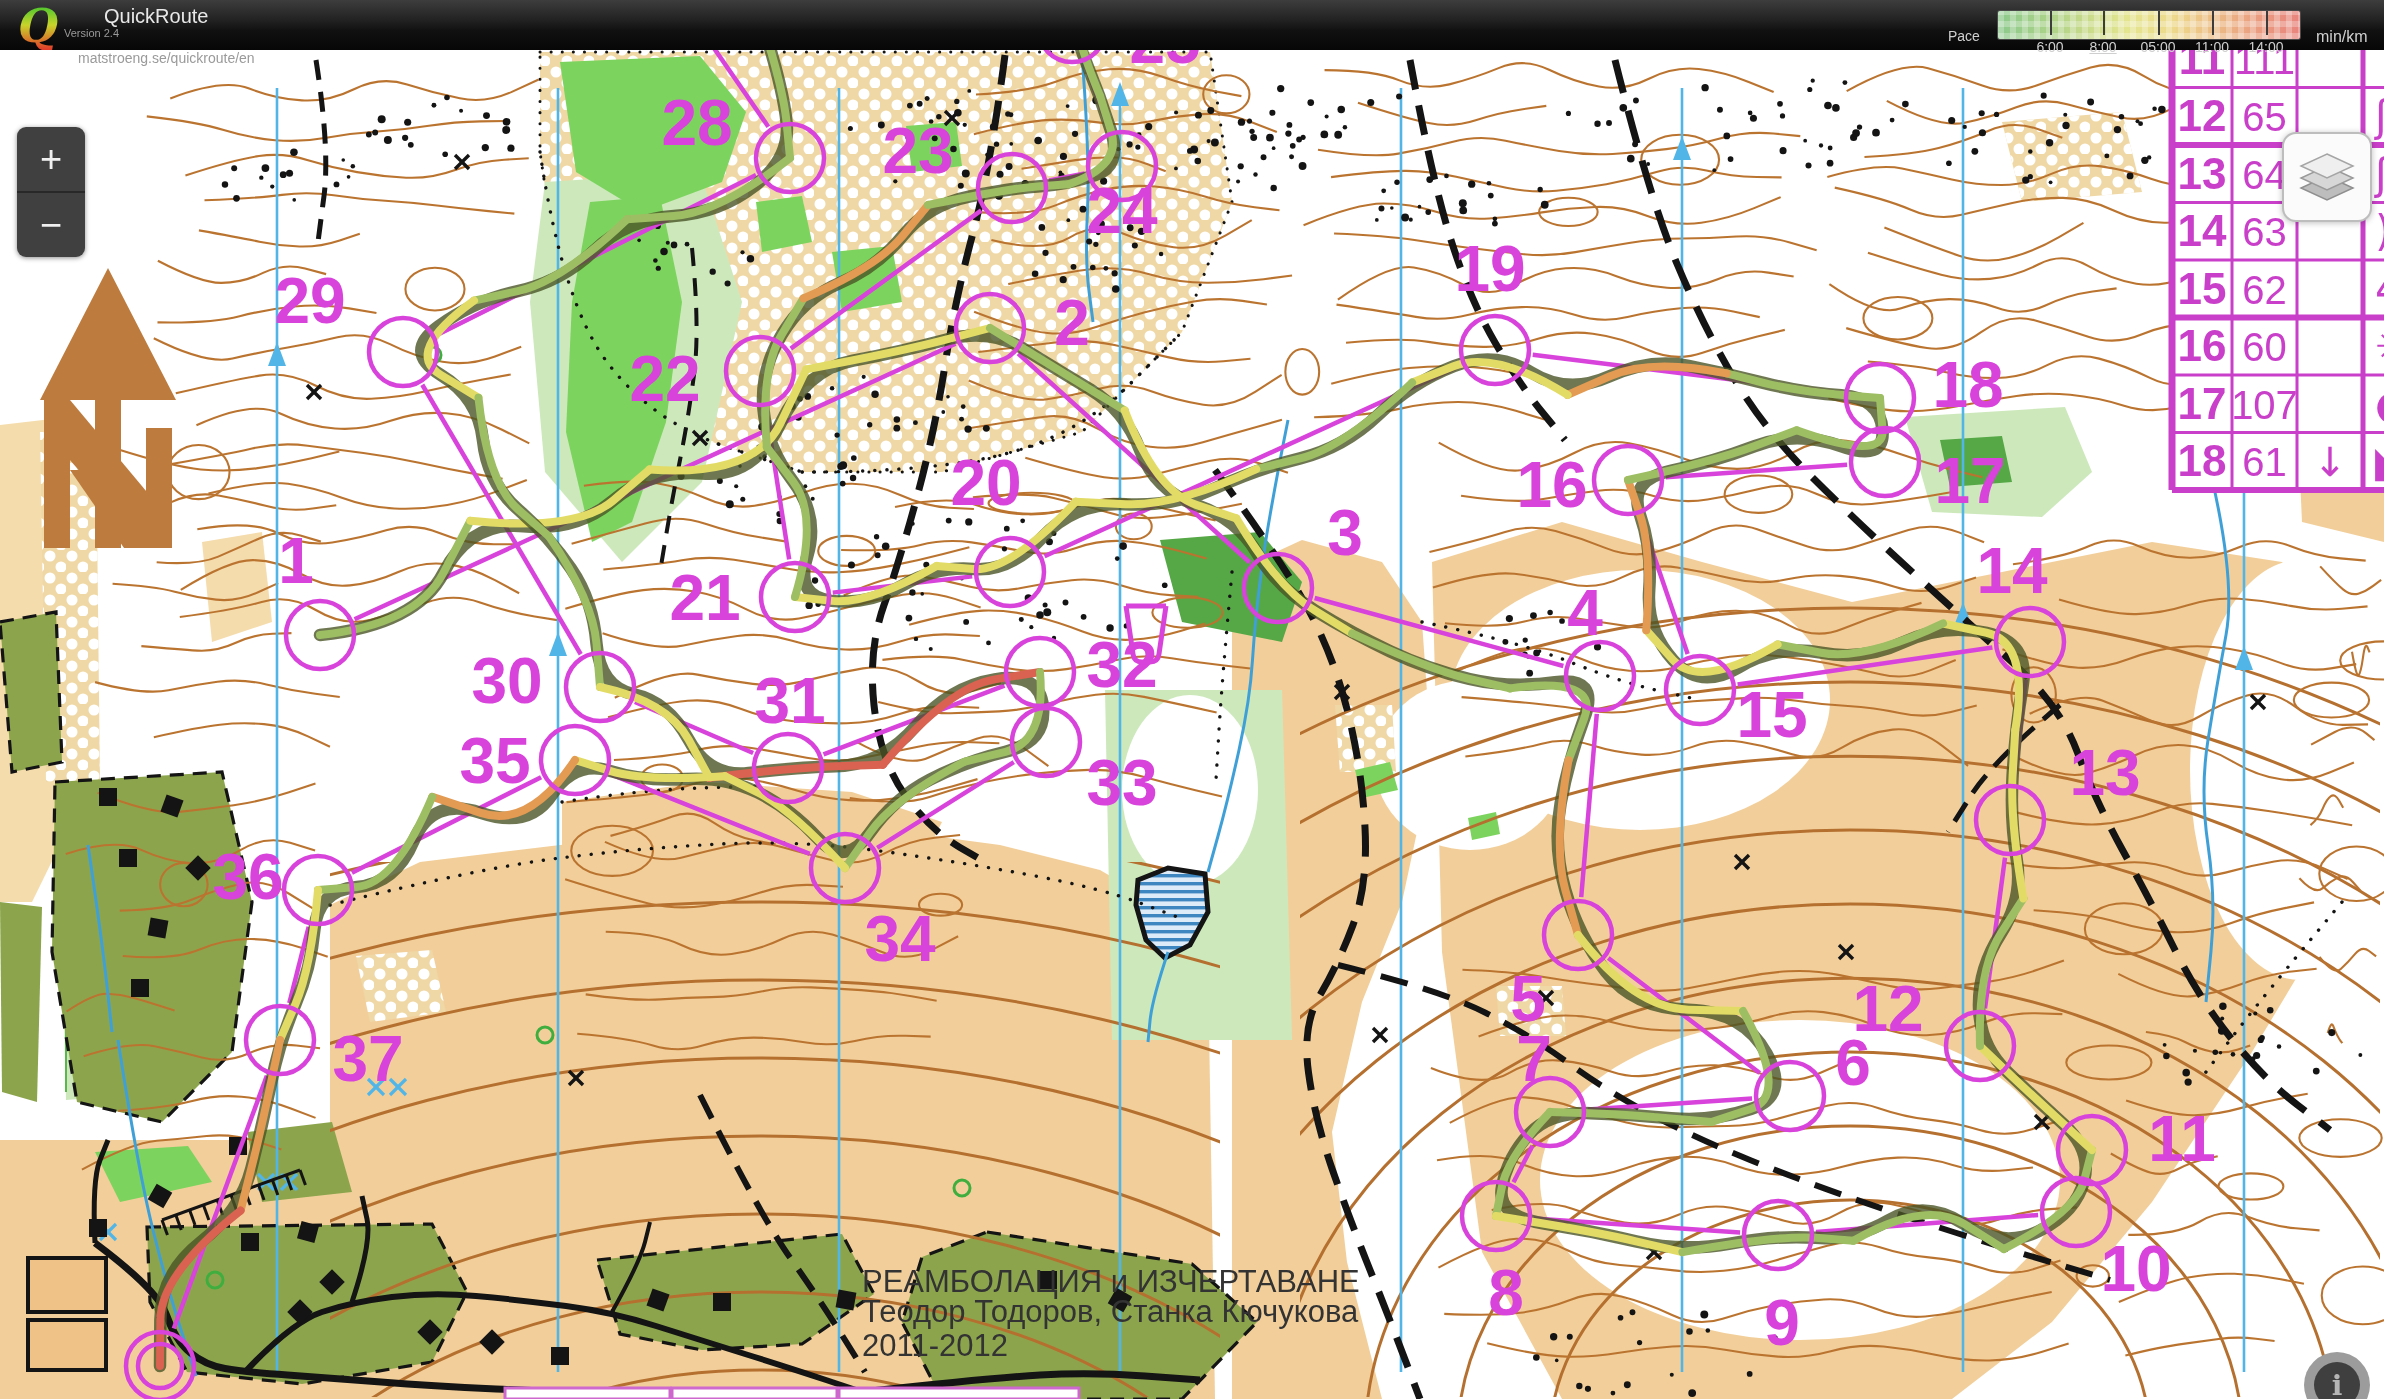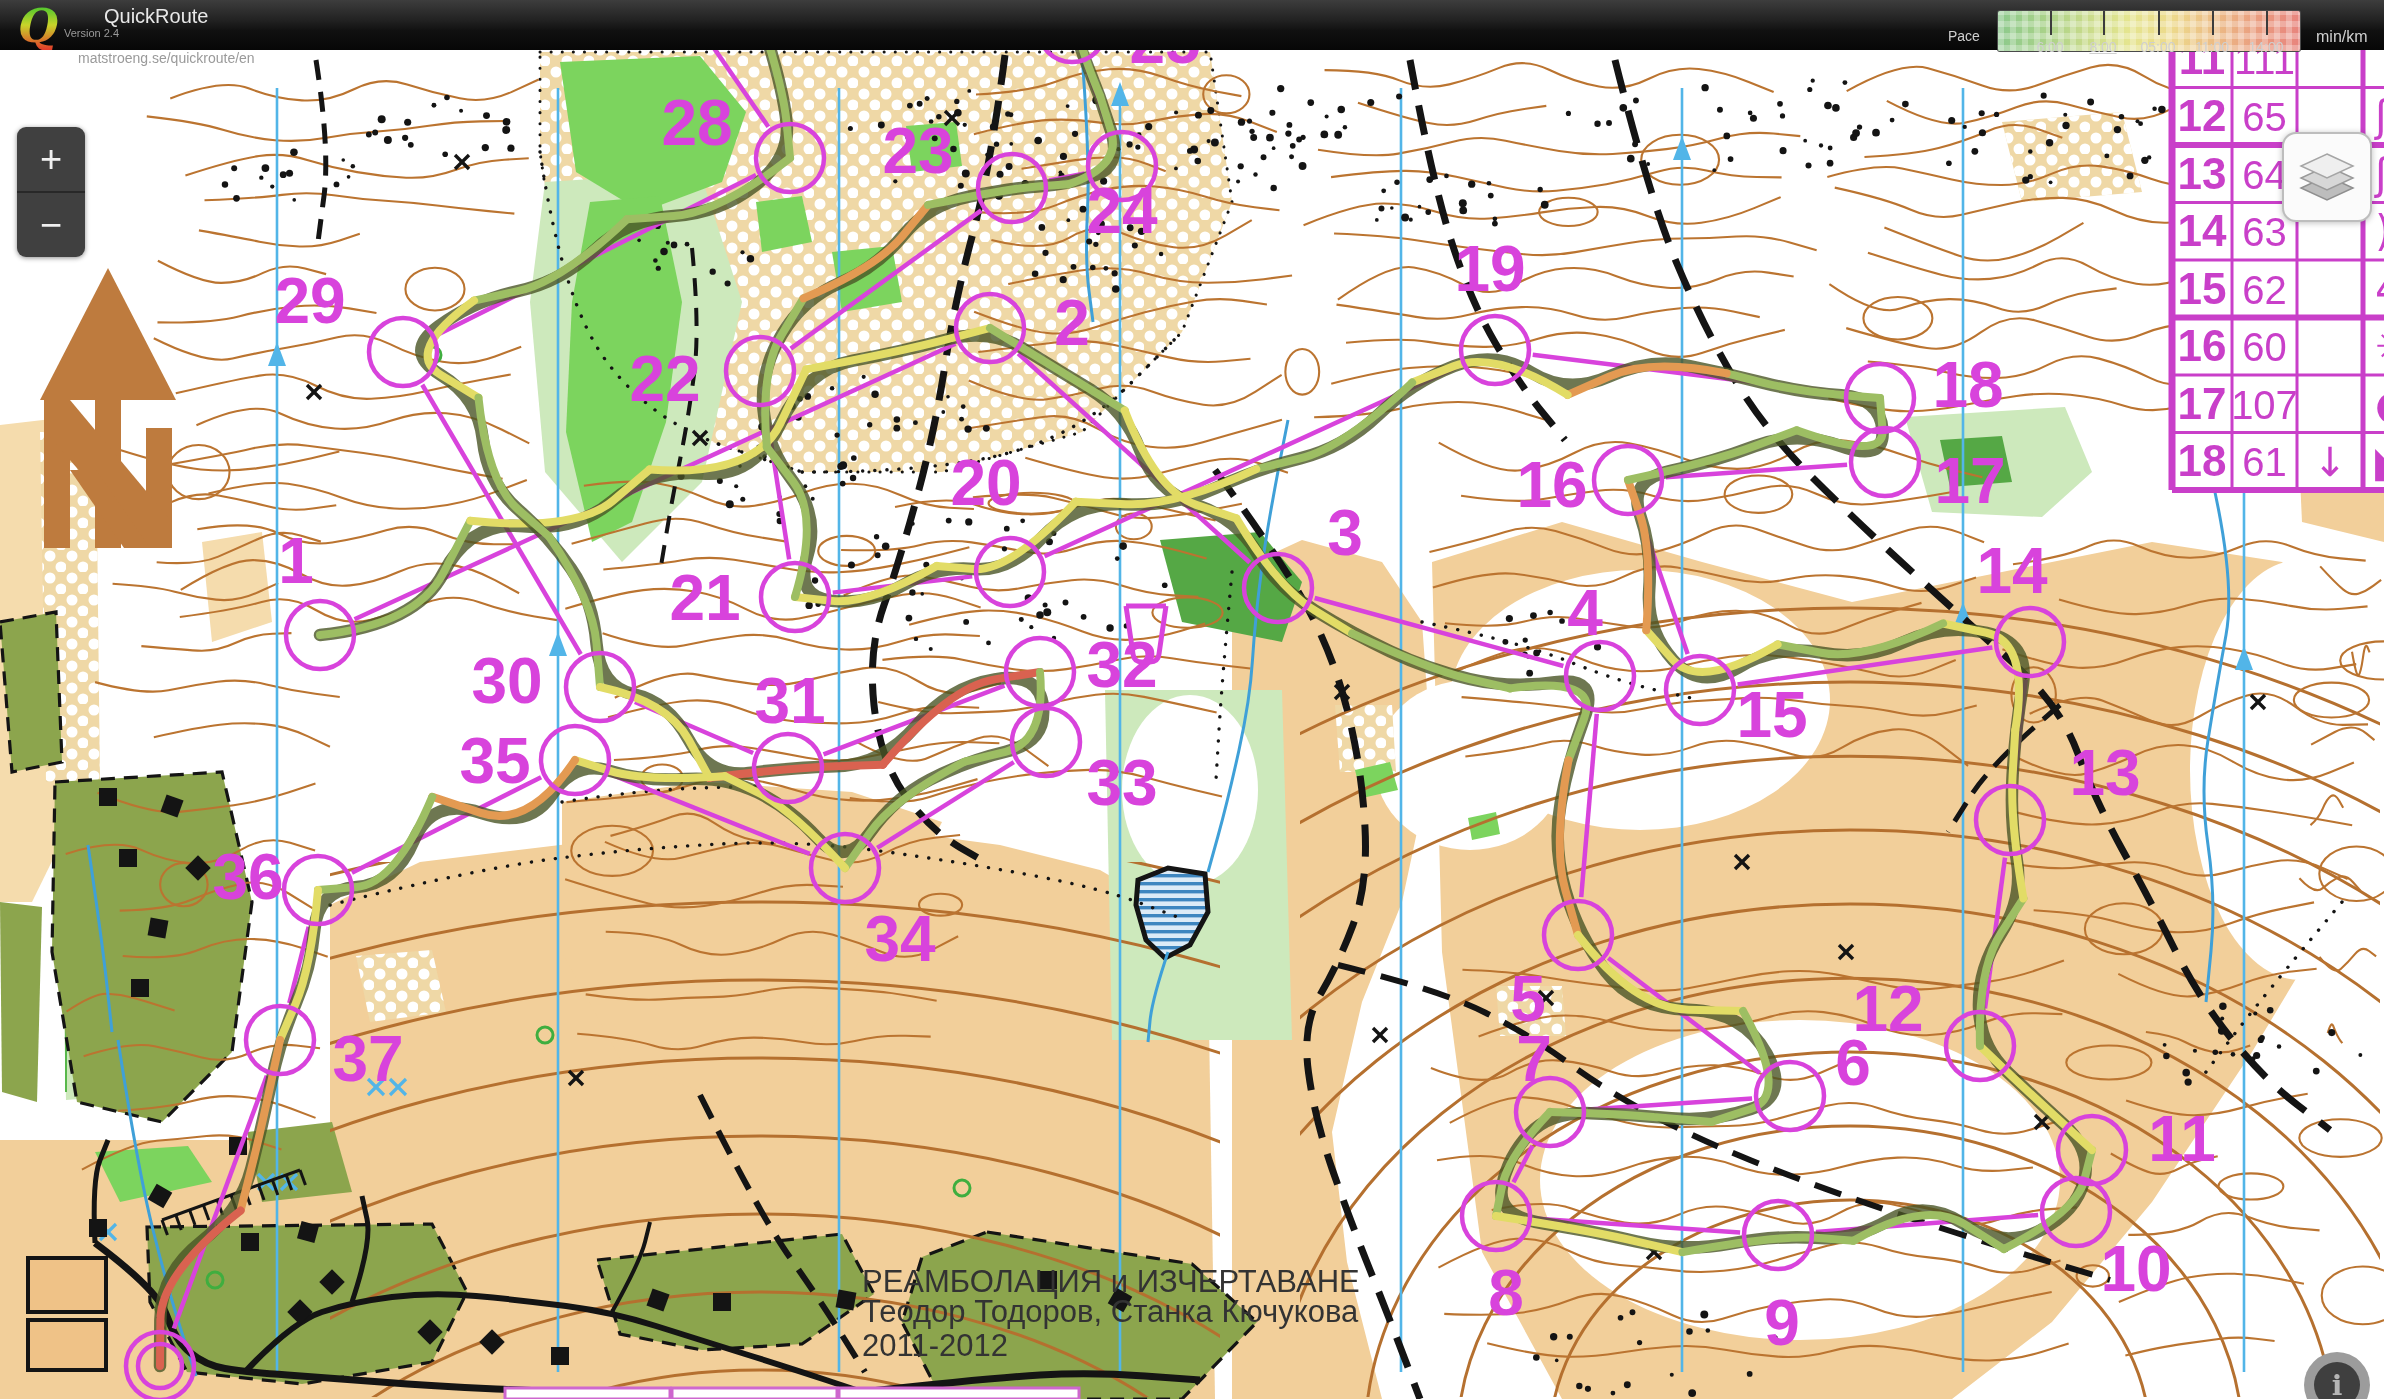--- a/index.html
+++ b/index.html
@@ -10,21 +10,21 @@
           background:linear-gradient(#3d3d3d,#222 40%,#101010 62%,#070707);}
   .logo-q{position:absolute;left:18px;top:2px;font-family:"DejaVu Serif",serif;
           font-weight:bold;font-style:italic;font-size:46px;line-height:48px;
           background:linear-gradient(#2fc42f,#c8d42a 48%,#e2392a);
           -webkit-background-clip:text;background-clip:text;color:transparent;}
   .app-title{position:absolute;left:78px;top:5px;font-size:20px;color:#e8e8e8;margin-left:26px;}
   .app-version{position:absolute;left:64px;top:27px;font-size:11px;color:#9a9a9a;}
   .app-url{position:absolute;left:78px;top:50px;font-size:14px;color:#9a9a9a;}
   .pace-label{position:absolute;left:1948px;top:28px;font-size:14px;color:#cfcfcf;}
   .pace-unit{position:absolute;left:2316px;top:28px;font-size:16px;color:#cfcfcf;}
-  .pace-bar{position:absolute;left:1998px;top:11px;width:302px;height:40px;border-radius:2px;
+  .pace-bar{position:absolute;left:1998px;top:11px;width:302px;height:28px;border-radius:2px;
             box-shadow:0 0 0 1px #4a4a4a;}
   .pace-checker{position:absolute;inset:0;border-radius:2px;
      background-image:repeating-linear-gradient(0deg,rgba(255,255,255,.28) 0 6px,rgba(0,0,0,0) 6px 12px),
                       repeating-linear-gradient(90deg,rgba(255,255,255,.28) 0 6px,rgba(0,0,0,0) 6px 12px);}
   .pace-tick{position:absolute;top:0;width:2px;height:24px;background:#3c3c3c;}
   .pace-tick-label{position:absolute;top:28px;transform:translateX(-50%);font-size:14px;color:#cfcfcf;}
   
   .zoomer{position:absolute;left:17px;top:127px;width:68px;height:130px;background:#404040;
           border-radius:9px;z-index:20;box-shadow:0 1px 5px rgba(0,0,0,.45);}
   .zoomer .zbtn{width:68px;height:64px;display:flex;align-items:center;justify-content:center;

